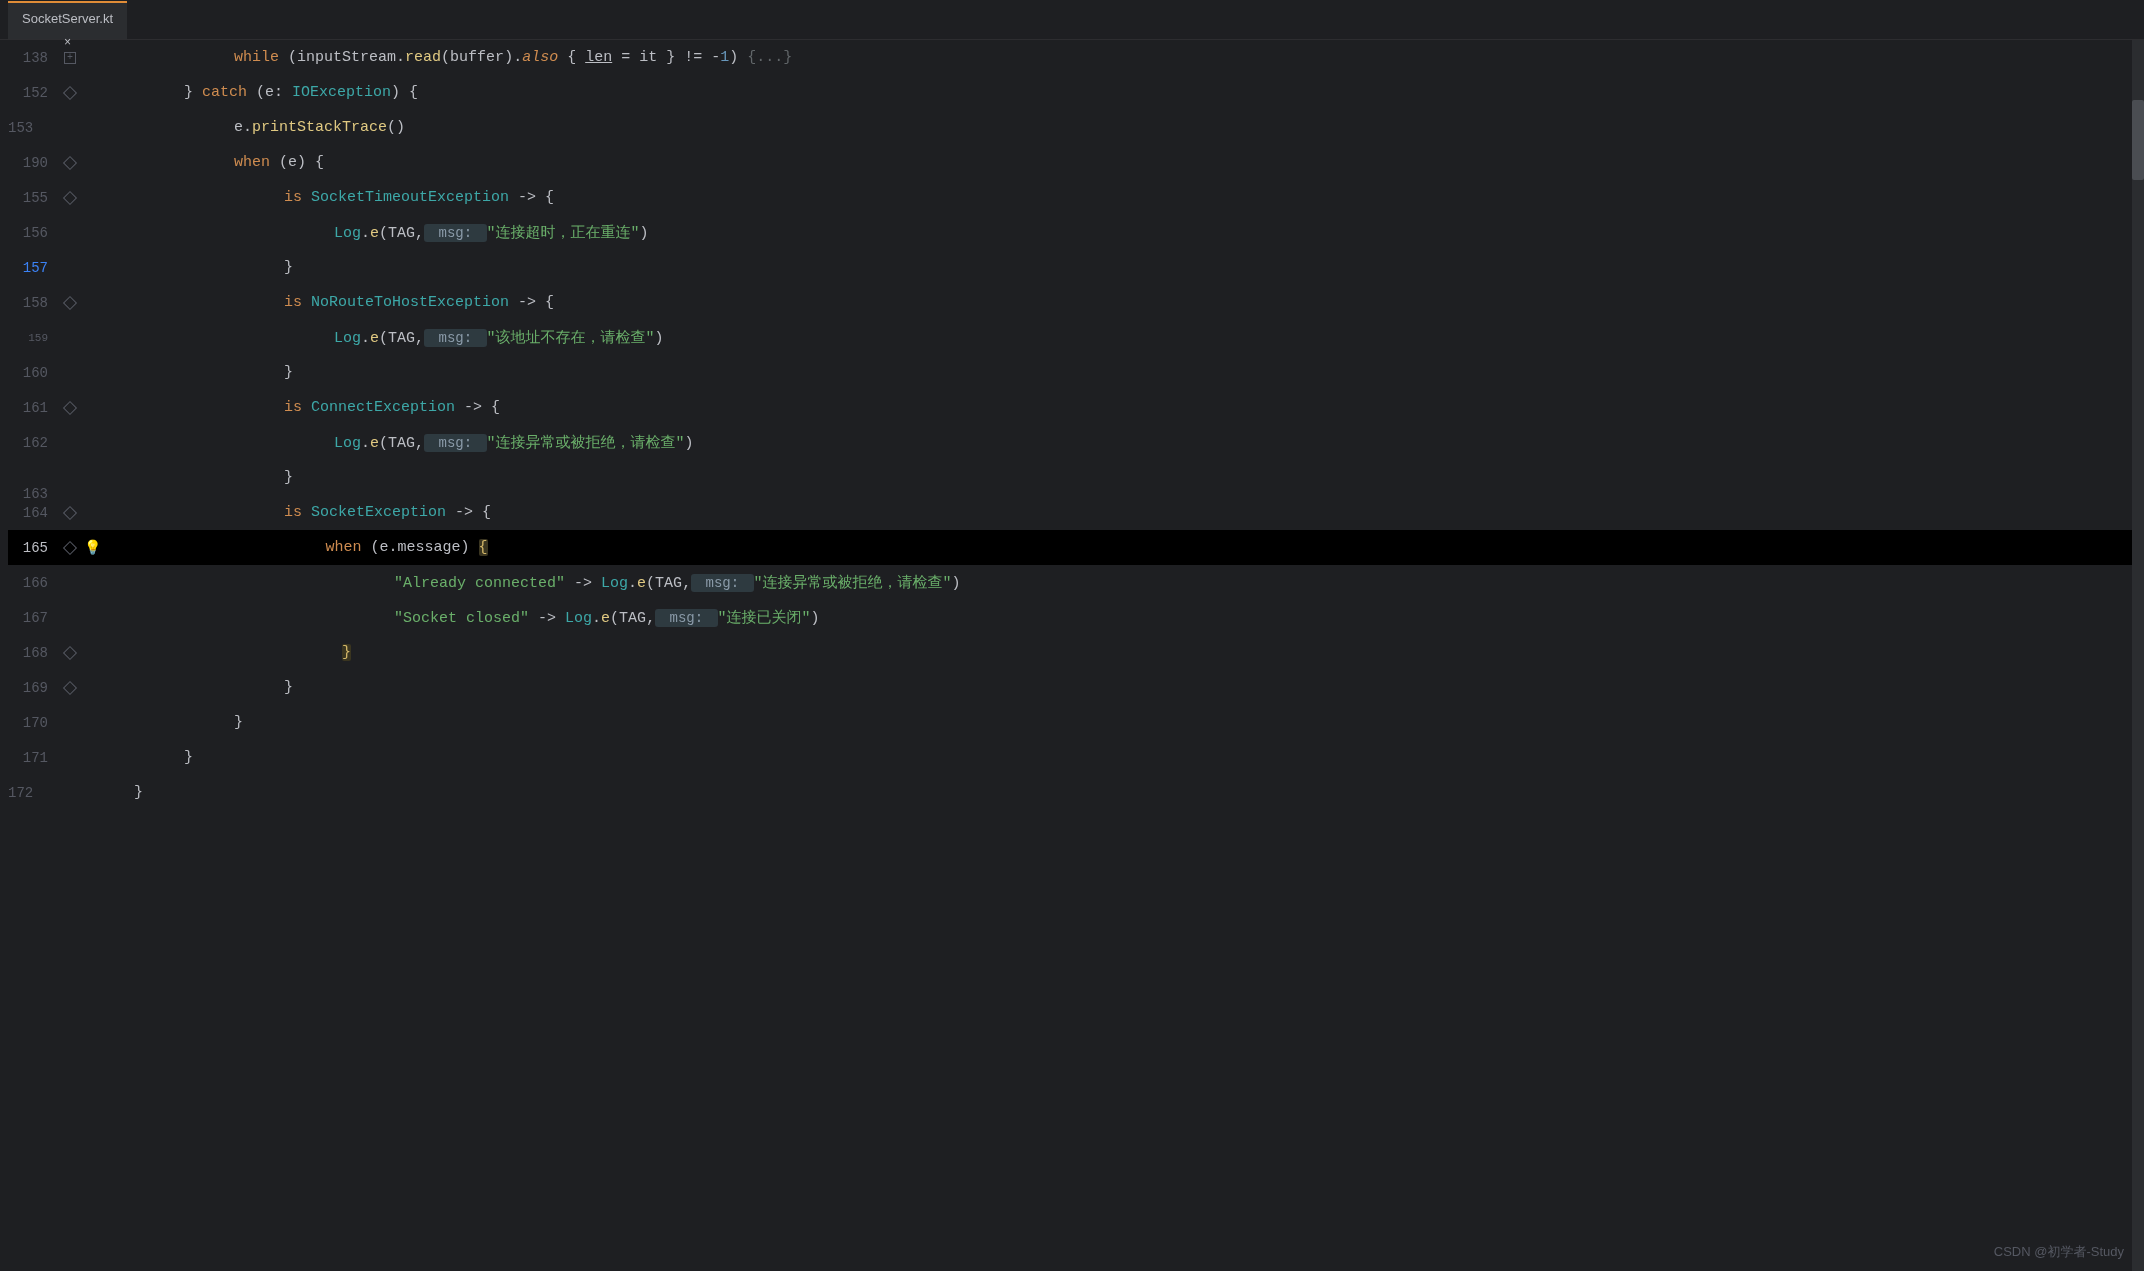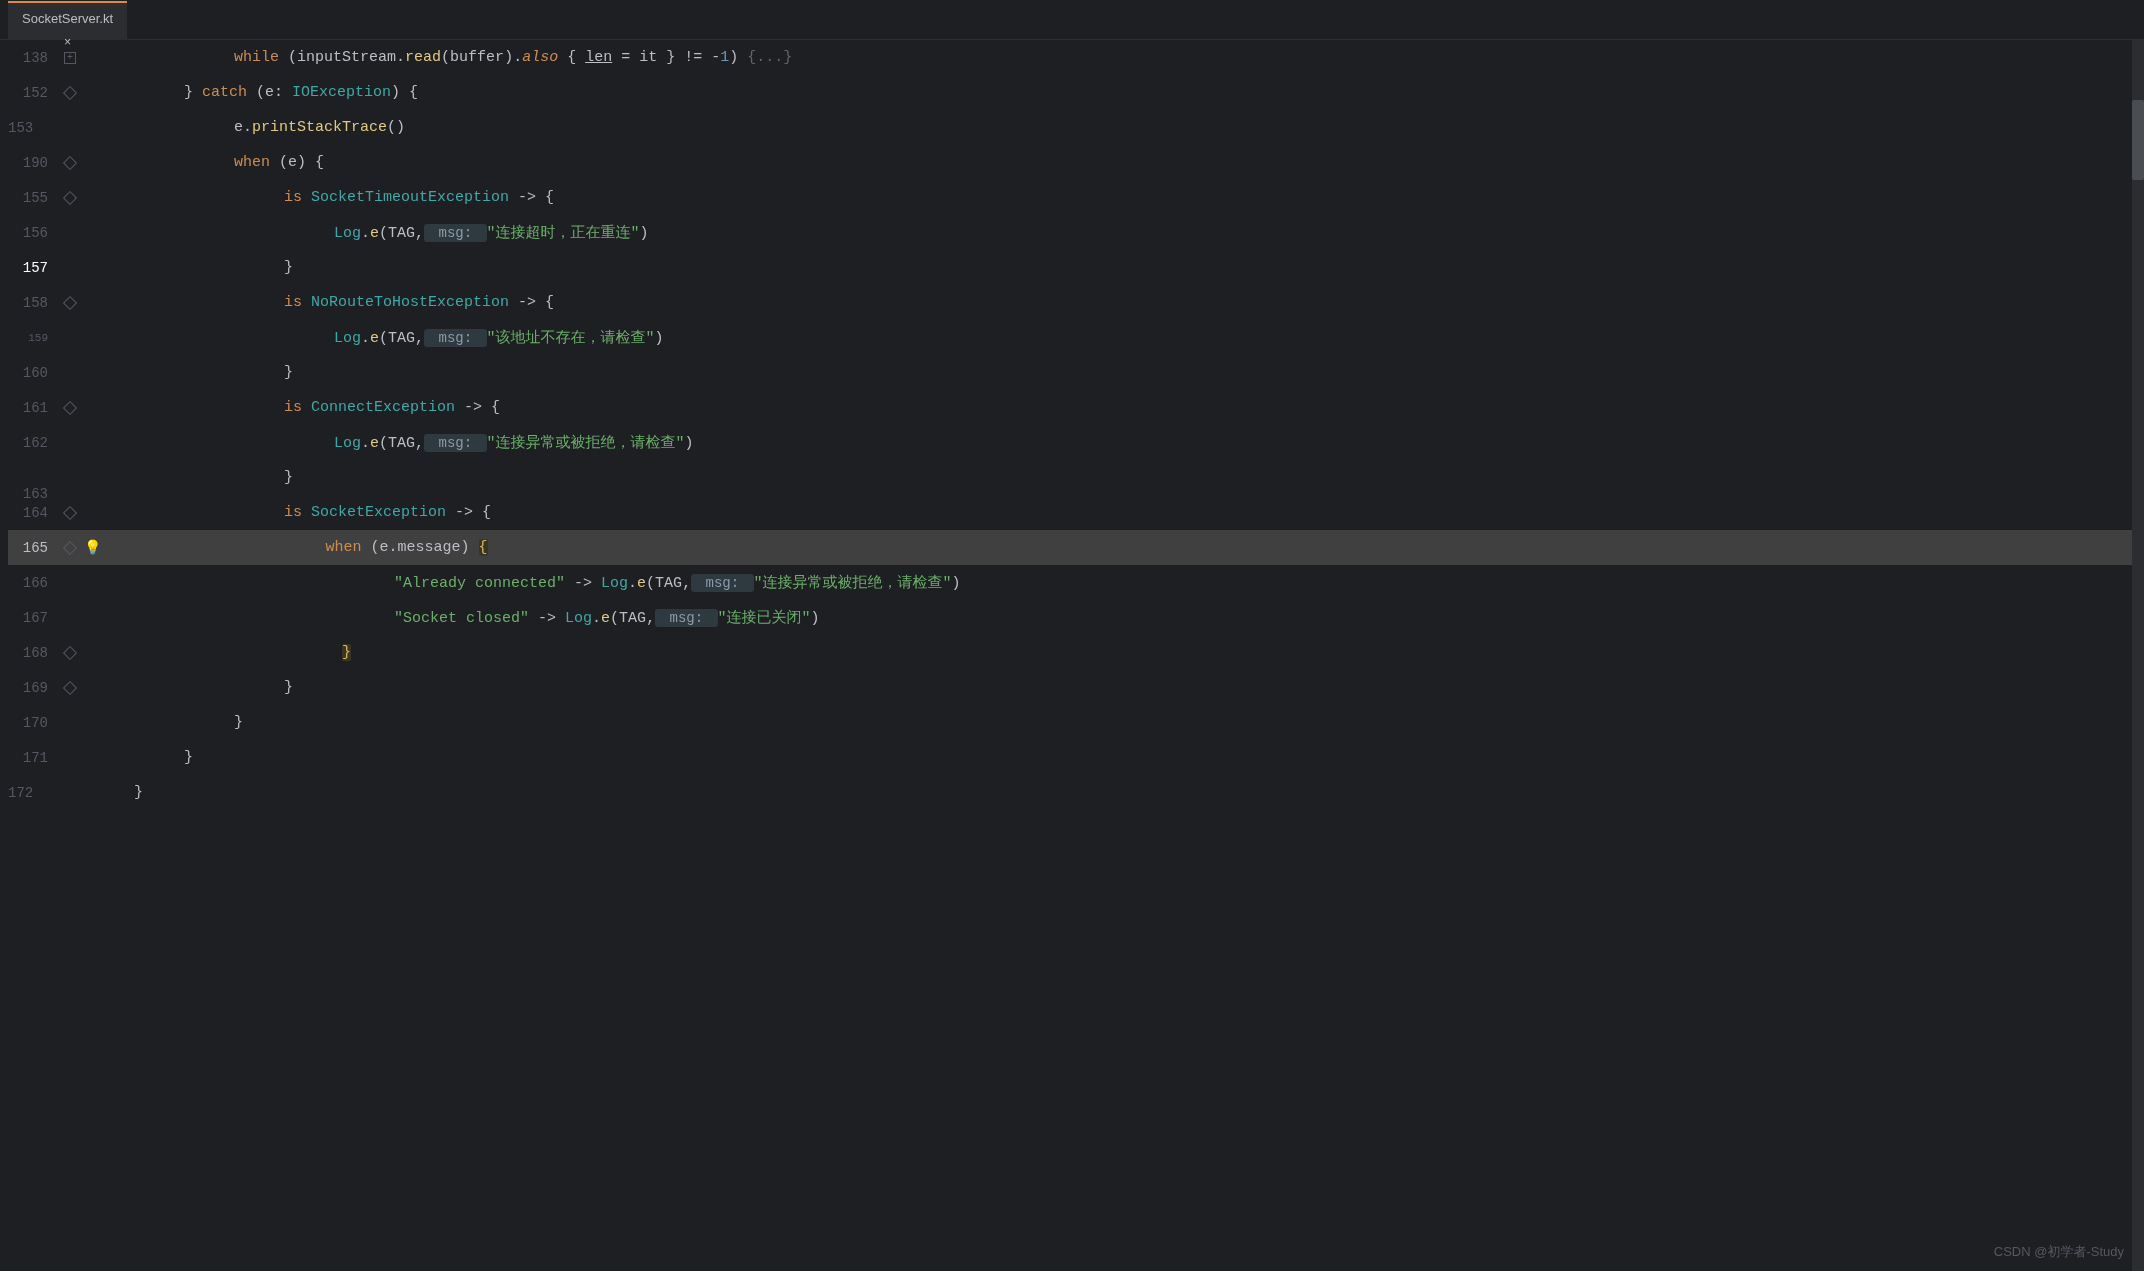--- a/index.html
+++ b/index.html
@@ -204,21 +204,21 @@
       <span><span style="margin-left:200px;"></span><span class="kw-orange">is</span><span class="punc"> </span><span class="type-teal">SocketTimeoutException</span><span class="punc"> -&gt; {</span></span>
     </div>
 
     <div class="code-line">
       <span class="line-number" style="width:48px;text-align:right;padding-right:8px;color:#555862;font-size:14px;flex-shrink:0;">156</span>
       <span style="width:28px;display:flex;align-items:center;justify-content:center;flex-shrink:0;"></span>
       <span><span style="margin-left:250px;"></span><span class="type-teal">Log</span><span class="punc">.</span><span class="fn-yellow">e</span><span class="punc">(</span><span class="var-white">TAG</span><span class="punc">,</span><span class="msg-box"> msg: </span><span class="str-green">"连接超时，正在重连"</span><span class="punc">)</span></span>
     </div>
 
     <div class="code-line">
-      <span class="line-number" style="width:48px;text-align:right;padding-right:8px;color:#ffffff;font-size:14px;flex-shrink:0;">157</span>
+      <span class="line-number" style="width:48px;text-align:right;padding-right:8px;color:#3b82f6;font-size:14px;flex-shrink:0;">157</span>
       <span style="width:28px;display:flex;align-items:center;justify-content:center;flex-shrink:0;"></span>
       <span><span style="margin-left:200px;"></span><span class="punc">}</span></span>
     </div>
 
     <div class="code-line">
       <span class="line-number" style="width:48px;text-align:right;padding-right:8px;color:#555862;font-size:14px;flex-shrink:0;">158</span>
       <span style="width:28px;display:flex;align-items:center;justify-content:center;flex-shrink:0;">
         <div class="gutter-diamond"></div>
       </span>
       <span><span style="margin-left:200px;"></span><span class="kw-orange">is</span><span class="punc"> </span><span class="type-teal">NoRouteToHostException</span><span class="punc"> -&gt; {</span></span>
@@ -257,21 +257,21 @@
     </div>
 
     <div class="code-line">
       <span class="line-number" style="width:48px;text-align:right;padding-right:8px;color:#555862;font-size:14px;flex-shrink:0;">164</span>
       <span style="width:28px;display:flex;align-items:center;justify-content:center;flex-shrink:0;">
         <div class="gutter-diamond"></div>
       </span>
       <span><span style="margin-left:200px;"></span><span class="kw-orange">is</span><span class="punc"> </span><span class="type-teal">SocketException</span><span class="punc"> -&gt; {</span></span>
     </div>
 
-    <div class="code-line" style="background-color:#404040;">
+    <div class="code-line" style="background-color:#000000;">
       <span class="line-number" style="width:48px;text-align:right;padding-right:8px;color:#bcbec4;font-size:14px;flex-shrink:0;">165</span>
       <span style="width:28px;display:flex;align-items:center;justify-content:center;flex-shrink:0;position:relative;">
         <div class="gutter-diamond" style="border-color:#555862;"></div>
       </span>
       <span style="color:#e0c982;font-size:14px;margin-right:4px;">💡</span>
       <span><span style="margin-left:220px;"></span><span class="kw-orange">when</span><span class="punc"> (</span><span class="var-white">e.message</span><span class="punc">) </span><span class="brace-active">{</span></span>
     </div>
 
     <div class="code-line">
       <span class="line-number" style="width:48px;text-align:right;padding-right:8px;color:#555862;font-size:14px;flex-shrink:0;">166</span>

